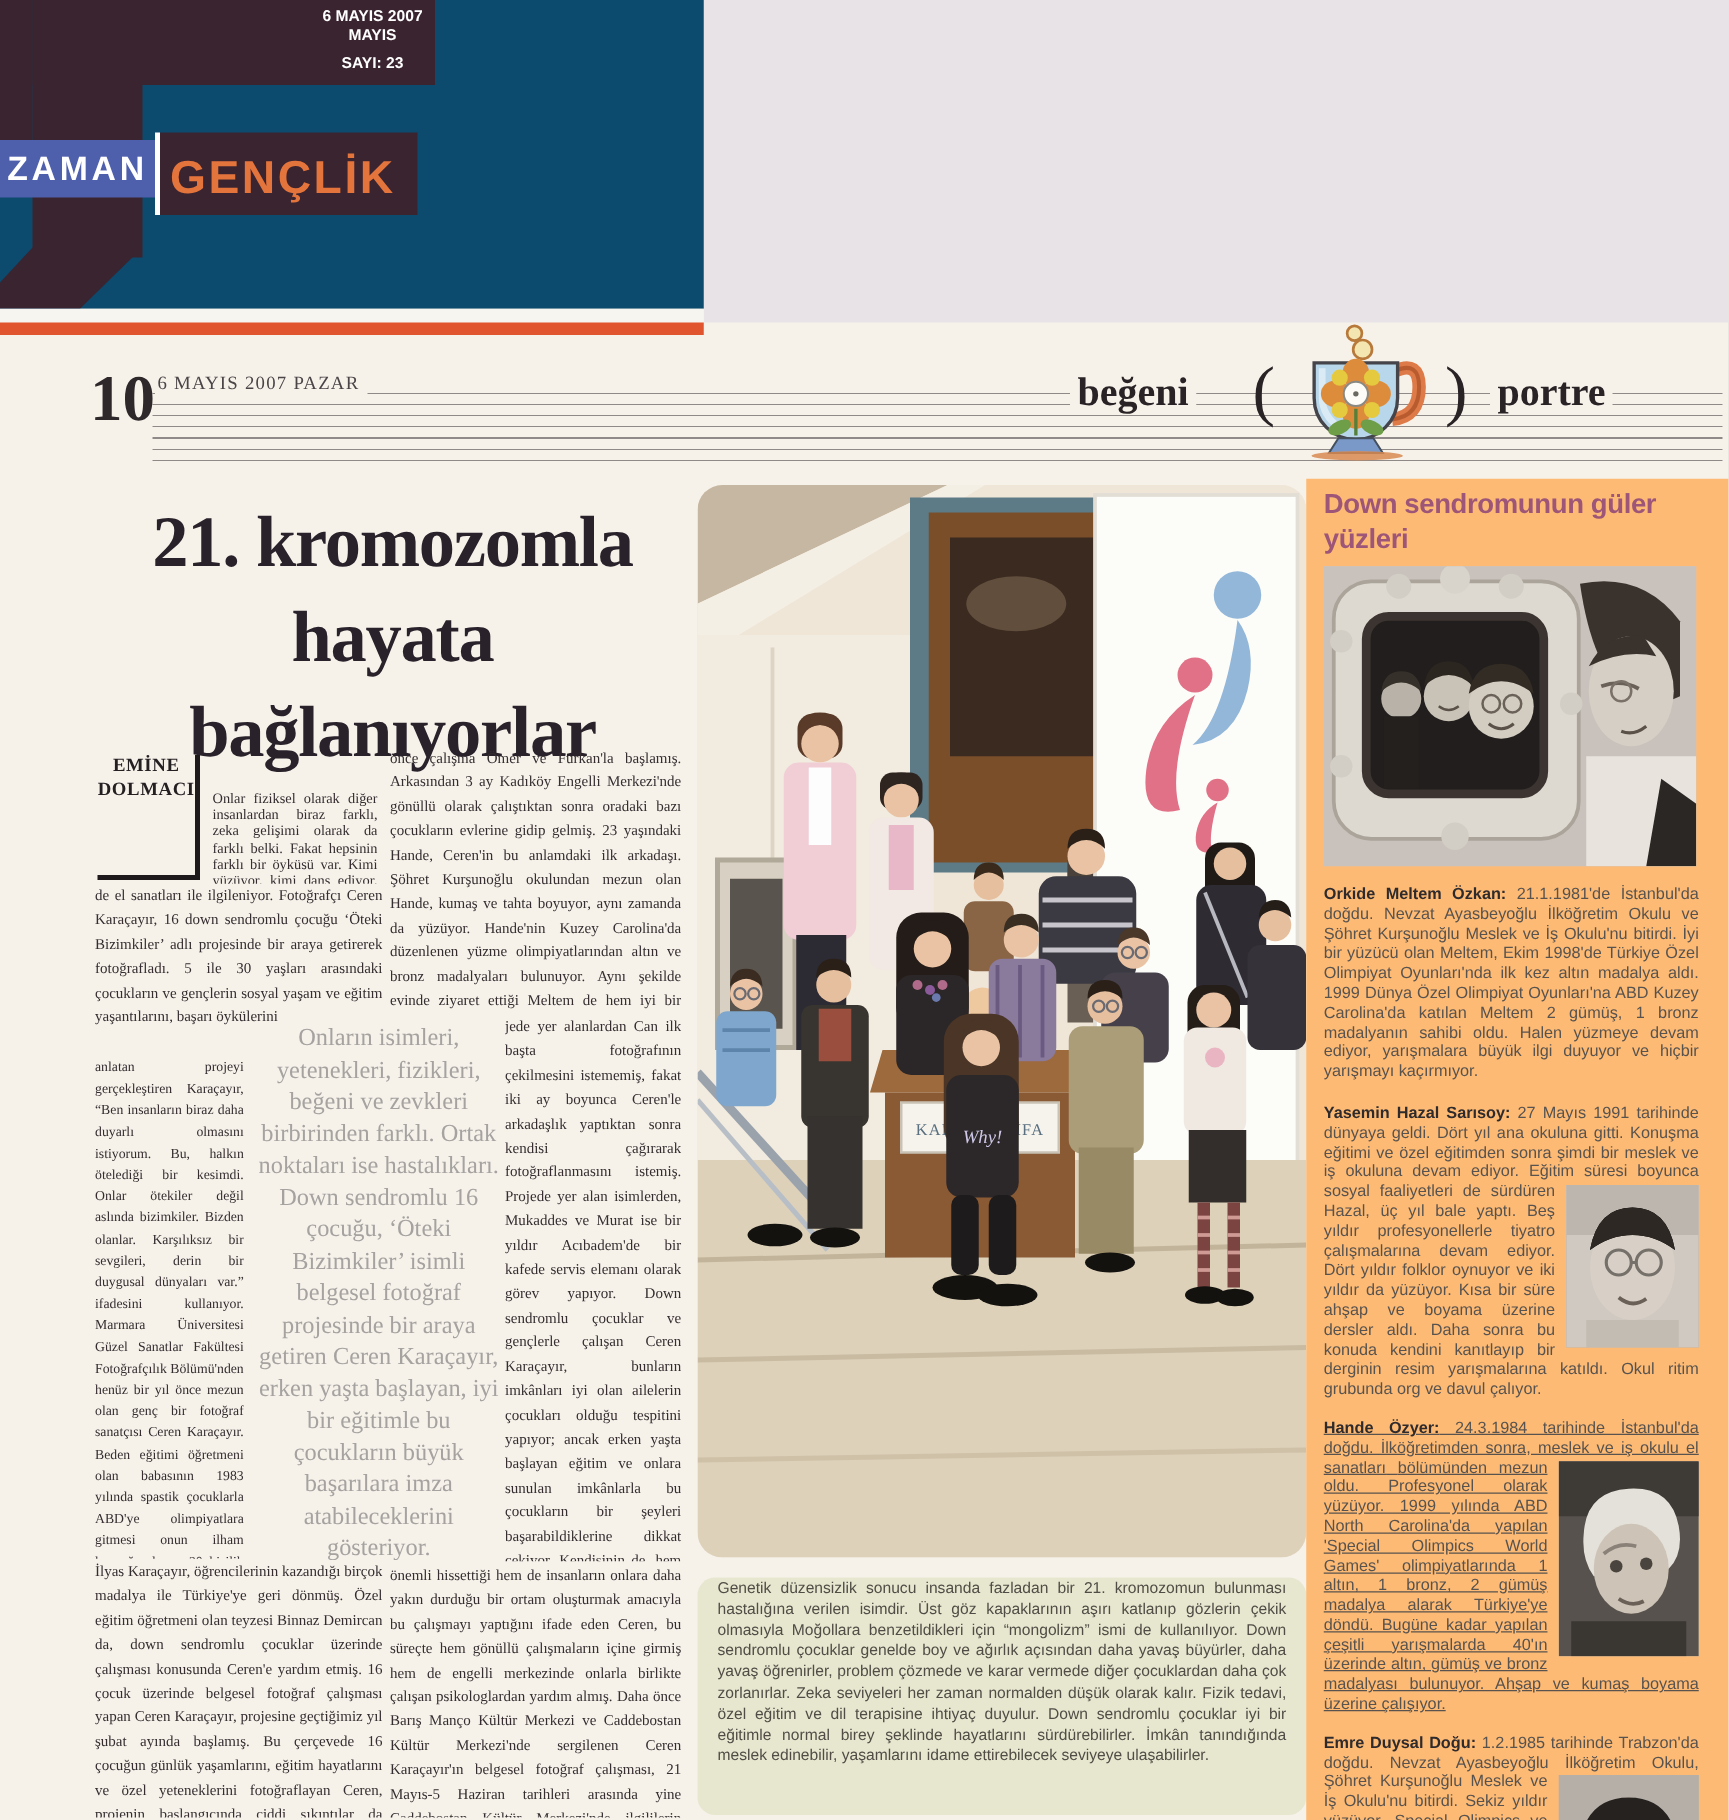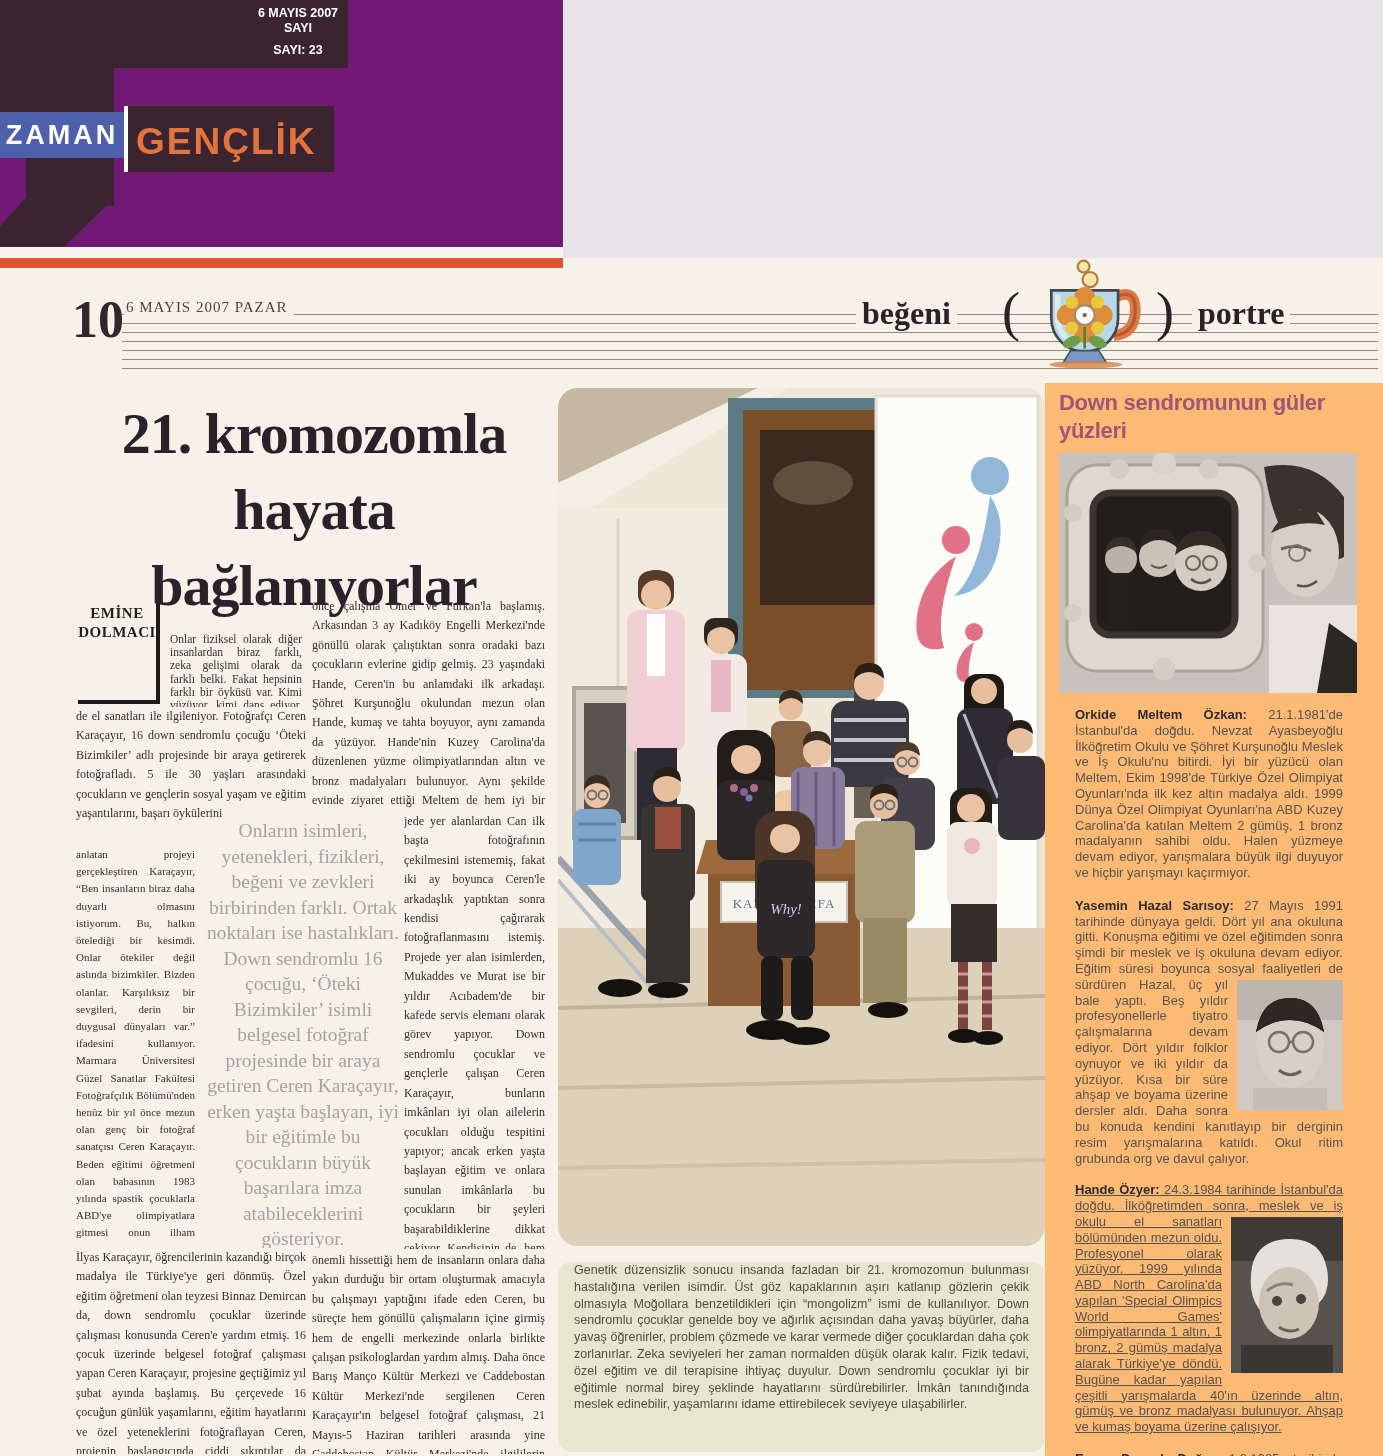--- a/index.html
+++ b/index.html
@@ -1,21 +1,21 @@
 <!DOCTYPE html>
 <html><head>
 <meta charset="utf-8">
 <style>
   html,body{margin:0;padding:0;background:#d8d4cf;}
   #canvas{position:relative;width:1383px;height:1456px;background:#f6f2ea;overflow:hidden;
           font-family:"Liberation Serif","DejaVu Serif",serif;}
   .abs{position:absolute;}
 
   
-  #masthead{left:0;top:0;width:563px;height:247px;background:#701a75;}
+  #masthead{left:0;top:0;width:563px;height:247px;background:#0c4a6e;}
   #masthead svg{position:absolute;left:0;top:0;}
   #mast-date{left:246px;top:6px;width:104px;text-align:center;color:#fff;
              font:bold 12.5px/15px "Liberation Sans","DejaVu Sans",sans-serif;z-index:3;}
   #mast-issue{margin-top:7px;}
   #zaman-box{left:0;top:112px;width:124px;height:46px;background:#4e5fac;color:#fff;z-index:3;
              font:bold 27px/46px "Liberation Sans","DejaVu Sans",sans-serif;text-align:center;letter-spacing:3px;}
   #genclik-word{left:136px;top:112px;height:60px;color:#e3743c;z-index:3;
              font:bold 37px/60px "Liberation Sans","DejaVu Sans",sans-serif;letter-spacing:2px;}
   #strip-white{left:0;top:247px;width:563px;height:11px;background:#f7f5f0;}
   #strip-orange{left:0;top:258px;width:563px;height:10px;background:#e0552e;}
@@ -63,21 +63,21 @@
               color:#de8186;letter-spacing:-.5px;}
   #info-body{margin:0 16px;font:12.5px/16.8px "Liberation Sans","DejaVu Sans",sans-serif;
              color:#514d46;text-align:justify;}
 
   
   #panel{left:1045px;top:383px;width:338px;height:1073px;background:#fdba74;overflow:hidden;}
   #panel-edge{left:1362px;top:383px;width:21px;height:1073px;background:#f9eef3;}
   #panel-inner{position:absolute;left:14px;top:6px;width:300px;}
   #panel-title{font:bold 22px/28px "Liberation Sans","DejaVu Sans",sans-serif;color:#9d5677;letter-spacing:-.3px;}
   #mirror-photo{width:298px;height:240px;margin-top:8px;background:#cfc8c2;}
-  .profile{margin:16px;font:13px/15.8px "Liberation Sans","DejaVu Sans",sans-serif;color:#58534f;
+  .profile{margin:0;font:13px/15.8px "Liberation Sans","DejaVu Sans",sans-serif;color:#58534f;
            text-align:justify;}
   .profile b{color:#2f2b2d;}
   #p1{margin-top:14px;}
   #p2{margin-top:17px;}
   #p3{margin-top:15px;text-decoration:underline;}
   #p4{margin-top:15px;}
   .pphoto{float:right;margin:3px 0 3px 9px;background:#b8b2aa;}
   #hazal-photo{width:106px;height:130px;}
   #hande-photo{width:112px;height:156px;}
   #emre-photo{width:112px;height:128px;}
@@ -93,21 +93,21 @@
     <svg width="563" height="247" viewBox="0 0 563 247">
       <rect x="0" y="0" width="26" height="112" fill="#3a2430"></rect>
       <rect x="26" y="0" width="322" height="68" fill="#3a2430"></rect>
       <rect x="26" y="0" width="88" height="206" fill="#3a2430"></rect>
       <polygon points="26,198 114,198 64,247 0,247 0,226" fill="#3a2430"></polygon>
       <rect x="128" y="106" width="206" height="66" fill="#3a2430"></rect>
       <rect x="124" y="106" width="4" height="66" fill="#ffffff"></rect>
     </svg>
     <div class="abs" id="mast-date">
       <div>6 MAYIS 2007</div>
-      <div>SAYI</div>
+      <div>MAYIS</div>
       <div id="mast-issue">SAYI: 23</div>
     </div>
     <div class="abs" id="zaman-box">ZAMAN</div>
     <div class="abs" id="genclik-word">GENÇLİK</div>
   </div>
   <div class="abs" id="strip-white"></div>
   <div class="abs" id="strip-orange"></div>
 
   <div class="abs" id="rule-lines"></div>
   <div class="abs" id="page-number">10</div>

